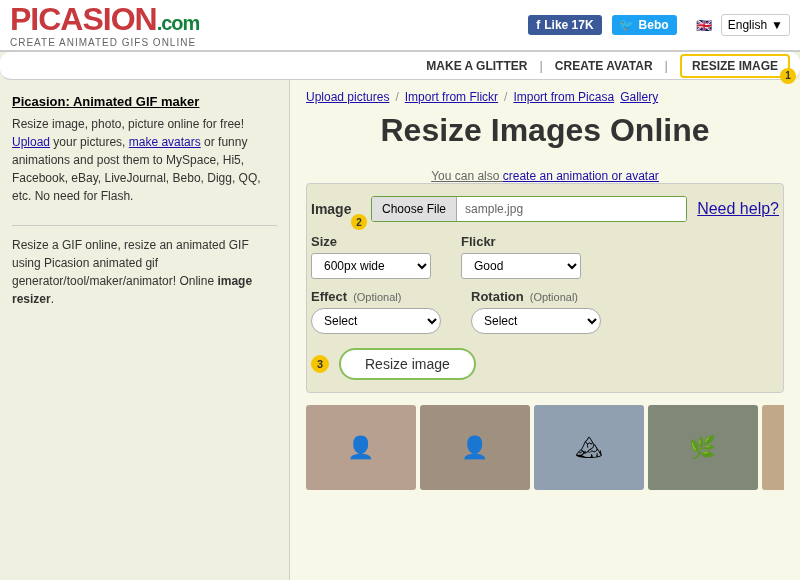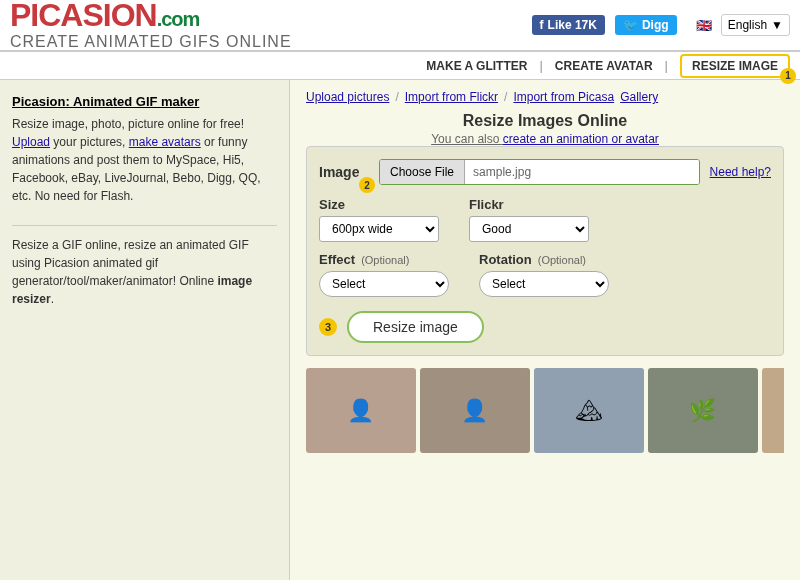--- a/index.html
+++ b/index.html
@@ -22,21 +22,21 @@
       font-weight: bold;
       color: #c8393e;
       letter-spacing: -1px;
       line-height: 1;
     }
     #logo-com {
       color: #15803d;
       font-size: 20px;
     }
     #logo-subtitle {
-      font-size: 16px;
+      font-size: 10px;
       color: #666;
       letter-spacing: 1px;
       margin-top: 2px;
     }
     #header-center {
       display: flex;
       gap: 10px;
       align-items: center;
       margin-right: 20px;
     }
@@ -72,20 +72,21 @@
     
     #nav-bar {
       background: white;
       border-bottom: 1px solid #ccc;
       padding: 4px 10px;
       display: flex;
       align-items: center;
       justify-content: flex-end;
       gap: 12px;
       height: 28px;
+      border-radius: 11px;
     }
     .nav-link {
       color: #333;
       font-size: 12px;
       font-weight: bold;
       text-decoration: none;
       cursor: pointer;
     }
     .nav-separator { color: #999; }
     #resize-image-btn {
@@ -163,40 +164,40 @@
       color: #666;
       margin-bottom: 8px;
       display: flex;
       gap: 6px;
       align-items: center;
     }
     .content-nav-link { color: #1a0dab; text-decoration: underline; cursor: pointer; }
     .content-nav-sep { color: #999; }
 
     #content-title {
-      font-size: 16px;
+      font-size: 32px;
       font-weight: bold;
       color: #333;
       text-align: center;
-      margin-bottom: 2px;
+      margin-bottom: 20px;
     }
     #content-subtitle {
       font-size: 12px;
       color: #666;
       text-align: center;
       text-decoration: underline;
     }
     #content-subtitle a { color: #1a0dab; }
 
     
     #form-area {
       background: #e8e8d0;
       border: 1px solid #ccc;
       border-radius: 4px;
-      padding: 12px 12px;
+      padding: 12px 4px;
       margin-bottom: 12px;
     }
 
     #image-row {
       display: flex;
       align-items: center;
       margin-bottom: 12px;
       position: relative;
     }
     #image-label {
@@ -240,21 +241,21 @@
     }
     #file-name {
       padding: 5px 8px;
       font-size: 12px;
       color: #666;
       flex: 1;
       background: white;
     }
     #need-help {
       margin-left: 10px;
-      font-size: 12px;
+      font-size: 16px;
       color: #1a0dab;
       text-decoration: underline;
       cursor: pointer;
       white-space: nowrap;
     }
 
     #options-row {
       display: flex;
       gap: 30px;
       margin-bottom: 10px;
@@ -373,21 +374,21 @@
     </div>
     <div id="logo-subtitle">CREATE ANIMATED GIFS ONLINE</div>
   </div>
   <div id="header-center">
     <div class="social-btn fb-btn">
       <span>f</span>
       <span>Like 17K</span>
     </div>
     <div class="social-btn tw-btn">
       <span>🐦</span>
-      <span>Digg</span>
+      <span>Bebo</span>
     </div>
   </div>
   <div id="header-right">
     <span>🇬🇧</span>
     <div id="lang-selector">
       <span>English</span>
       <span>▼</span>
     </div>
   </div>
 </div>

